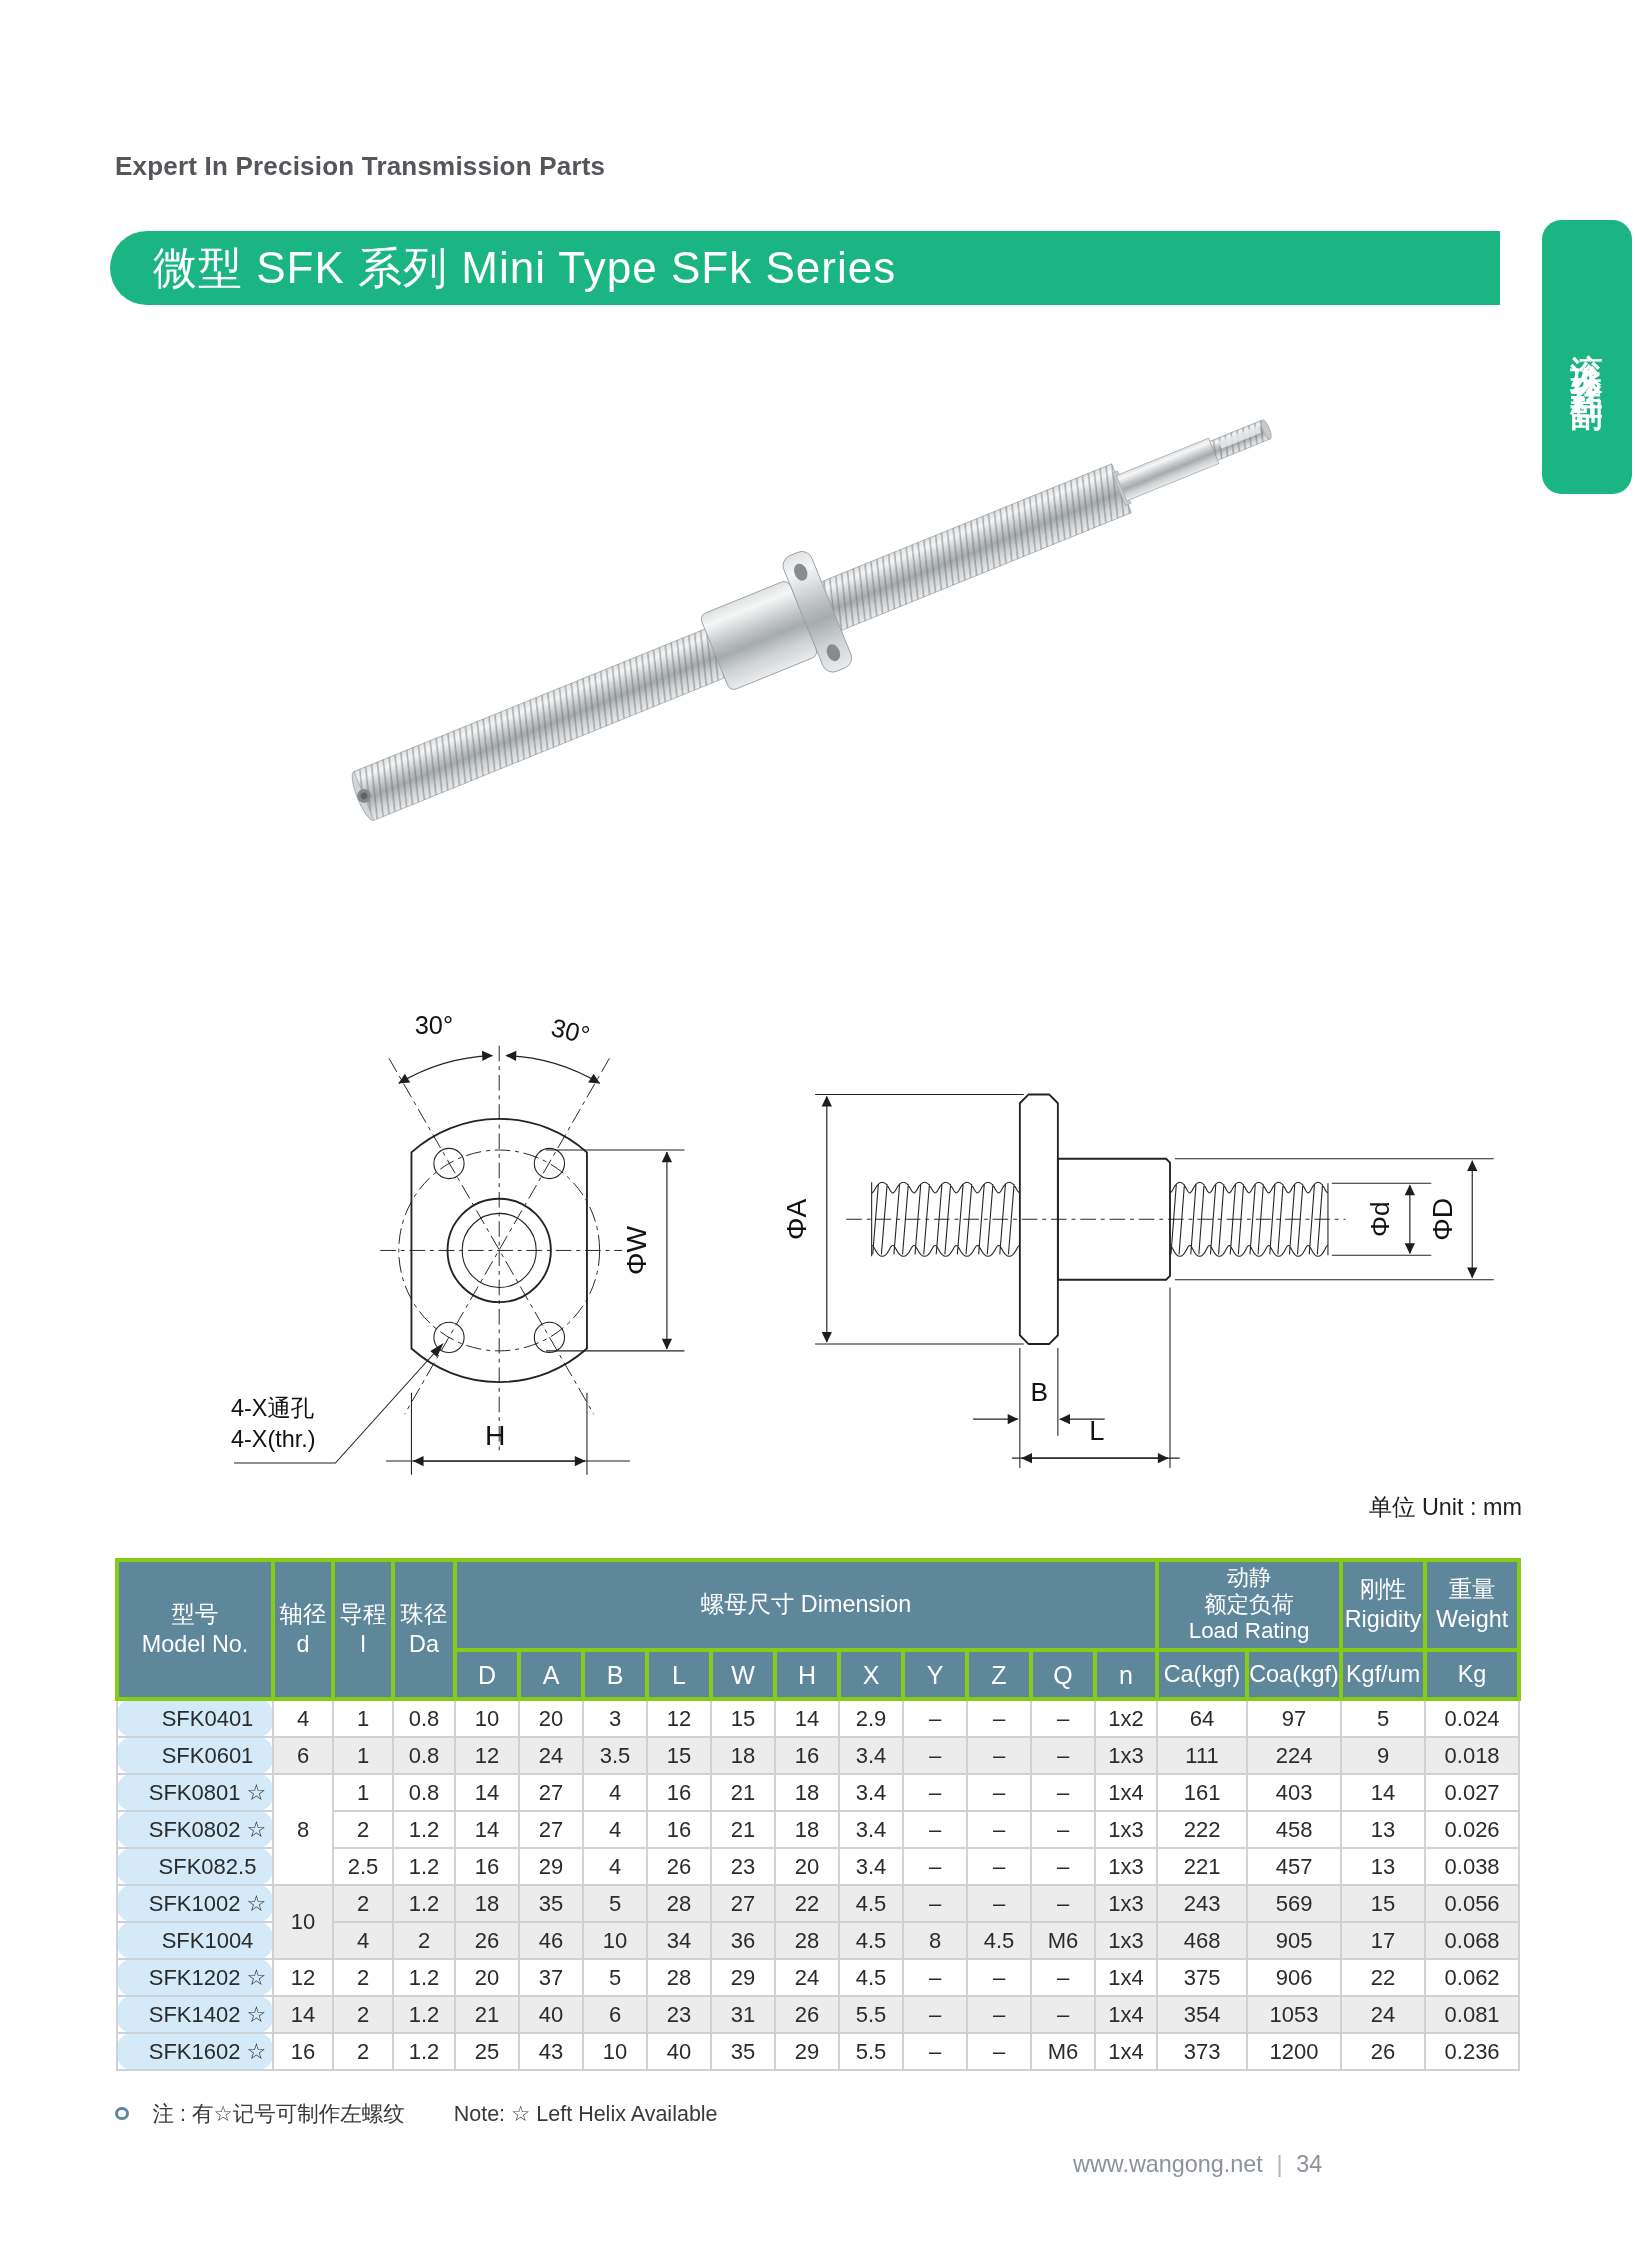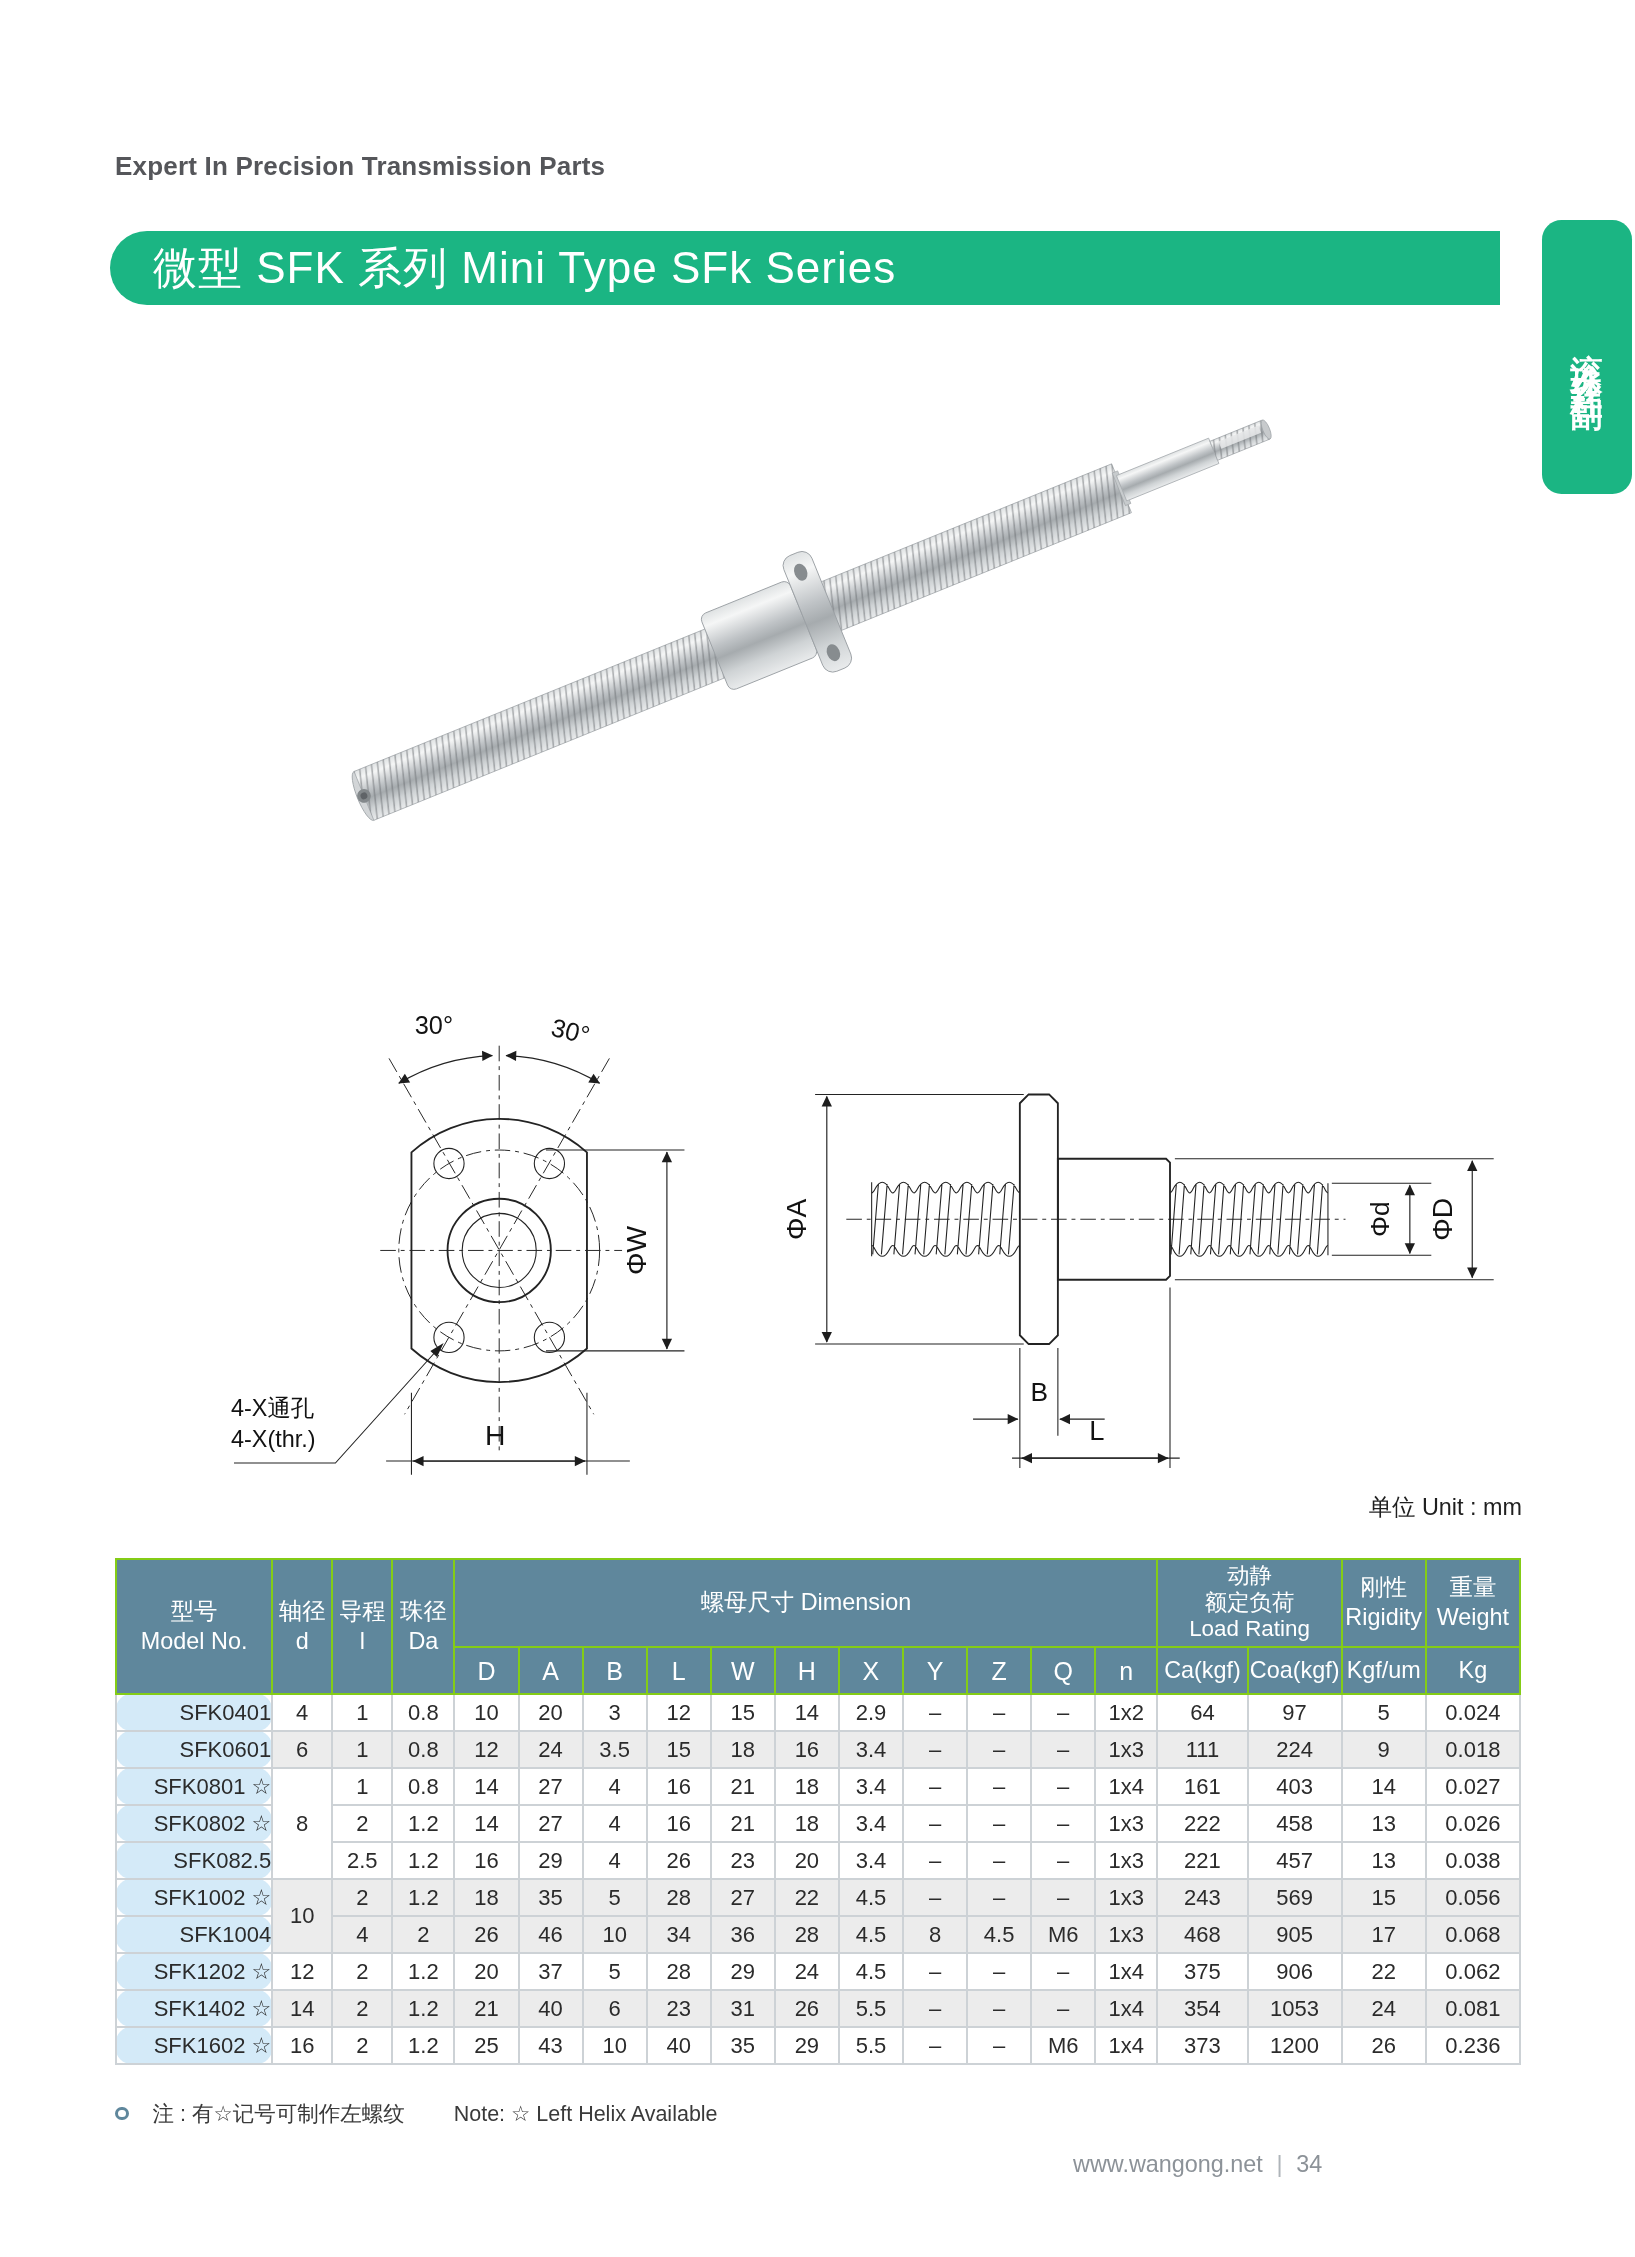--- a/index.html
+++ b/index.html
@@ -11,30 +11,30 @@
           border-radius:37px 0 0 37px;display:flex;align-items:center;}
   .banner span{padding-left:43px;font-size:44px;font-weight:normal;color:#fff;letter-spacing:1px;}
   .side-tab{position:absolute;left:1542px;top:220px;width:90px;height:274px;background:var(--green);
             border-radius:19.5px;display:flex;align-items:center;justify-content:center;
             writing-mode:vertical-rl;text-orientation:upright;color:#fff;font-size:32px;font-weight:bold;letter-spacing:11.7px;}
   .photo{position:absolute;left:318px;top:386px;}
   .drawings{position:absolute;left:146px;top:995px;}
   .unit{position:absolute;left:1073px;top:1491px;width:449px;text-align:right;font-size:23.4px;color:#1F1F1F;}
   table.spec{position:absolute;left:115px;top:1558px;width:1406px;border-collapse:collapse;table-layout:fixed;
              border:2.9px solid #97A0A6;}
-  table.spec th{background:var(--slate);color:#fff;font-weight:normal;border:2px solid #84cc16;
+  table.spec th{background:var(--slate);color:#fff;font-weight:normal;border:4px solid #84cc16;
                 text-align:center;vertical-align:middle;padding:0;font-size:23.4px;line-height:1.28;}
   table.spec tr.h1 th{height:86px;}
   table.spec tr.h2 th{height:45px;font-size:25px;}
   table.spec tr.h2 th.small{font-size:23.4px;}
   table.spec th.load div{font-size:22.4px;line-height:1.2;}
   table.spec td{border:2px solid #CDD2D6;text-align:center;vertical-align:middle;height:35px;
                 font-size:22px;color:#2B2B2B;padding:0;background:#fff;}
   table.spec tr.gray td{background:var(--altrow);}
-  table.spec td.model{background:var(--modelbg) !important;text-align:right;padding-left:25px;border-radius:15px;}
+  table.spec td.model{background:var(--modelbg) !important;text-align:center;padding-left:25px;border-radius:15px;}
   table.spec tr.group-start td{border-top:2.9px solid #9AA3A9;}
   .note{position:absolute;left:115px;top:2099px;display:flex;align-items:center;font-size:21.5px;color:#3A3A3A;gap:12px;}
   .note .ring{width:7.8px;height:7.8px;border:3.9px solid var(--slate);border-radius:50%;margin-right:11.7px;flex:none;}
   .note .en{margin-left:37px;}
   .footer{position:absolute;left:1073px;top:2151px;width:437px;text-align:left;font-size:23.4px;color:#8C9298;}
   .footer .sep{margin:0 13.7px;color:#AEB4B9;}
   
   .ln{stroke:#232323;stroke-width:1.9;fill:none;}
   .tn{stroke:#232323;stroke-width:1.1;fill:none;}
   .cl{stroke:#232323;stroke-width:1;fill:none;stroke-dasharray:16 5 4 5;}

